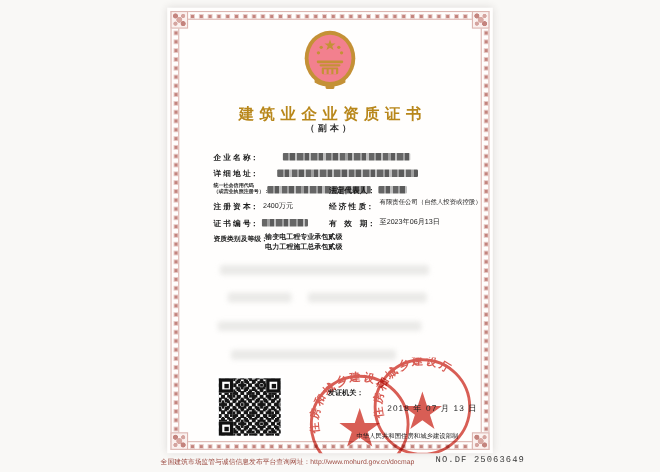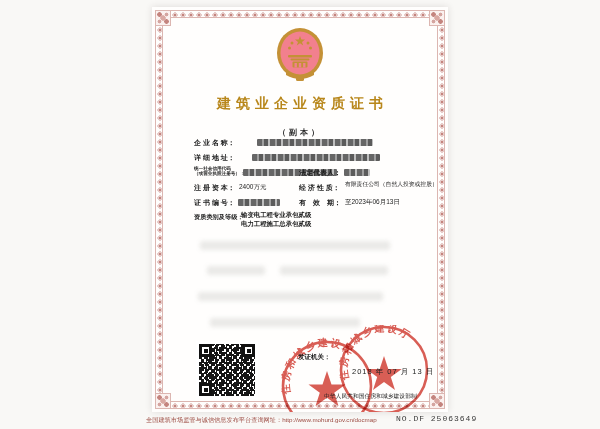--- a/index.html
+++ b/index.html
@@ -47,21 +47,21 @@
   .emblem { position:absolute; left:123px; top:20px; width:50px; height:58px; }
 
   
   .title {
     position:absolute; top:88px; left:0; width:100%;
     text-align:center; font-family:Liberation Mono, monospace;
     font-size:14px; font-weight:bold; letter-spacing:5px; text-indent:5px;
     color:#b8871b;
   }
   .subtitle {
-    position:absolute; top:120px; left:0; width:100%;
+    position:absolute; top:104px; left:0; width:100%;
     text-align:center; font-size:8px; font-weight:bold; letter-spacing:3px;
     color:#2a2a2a;
   }
 
   
   .lbl { position:absolute; font-size:7px; font-weight:bold; color:#1d1d1d; white-space:nowrap; }
   .val { position:absolute; font-size:6.5px; color:#222; white-space:nowrap; }
   .val-wrap { white-space:normal; line-height:7.5px; }
   .lbl-small { position:absolute; font-size:4.6px; font-weight:bold; color:#1d1d1d; line-height:5.2px; white-space:nowrap; }
   .redact {

